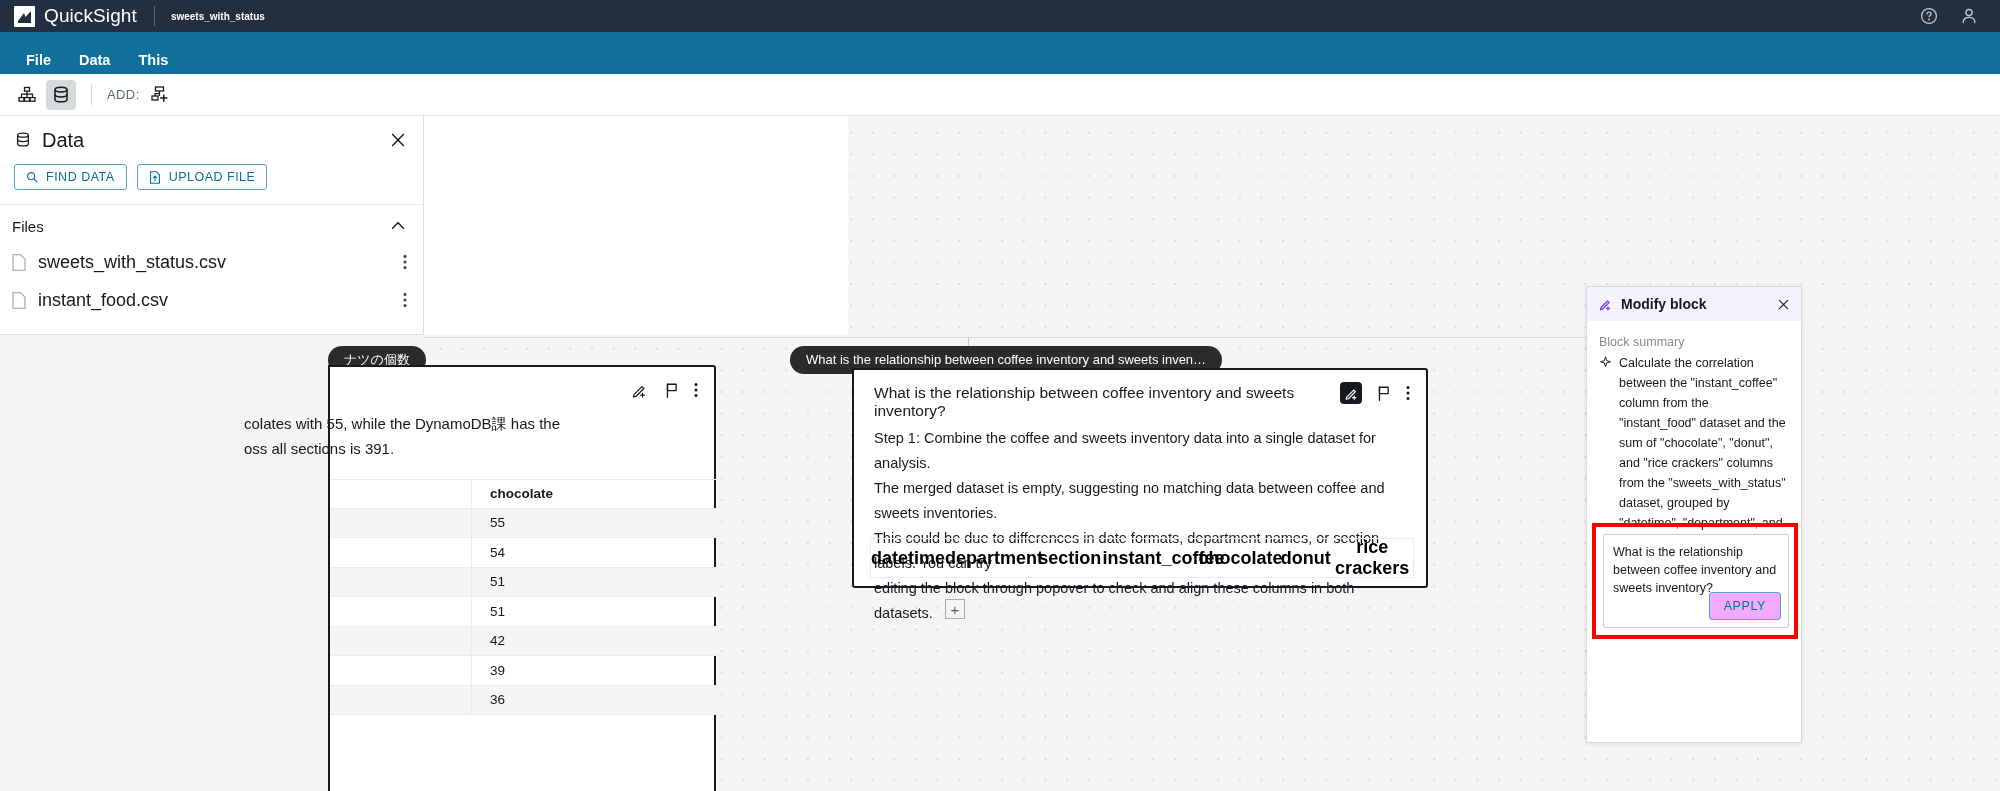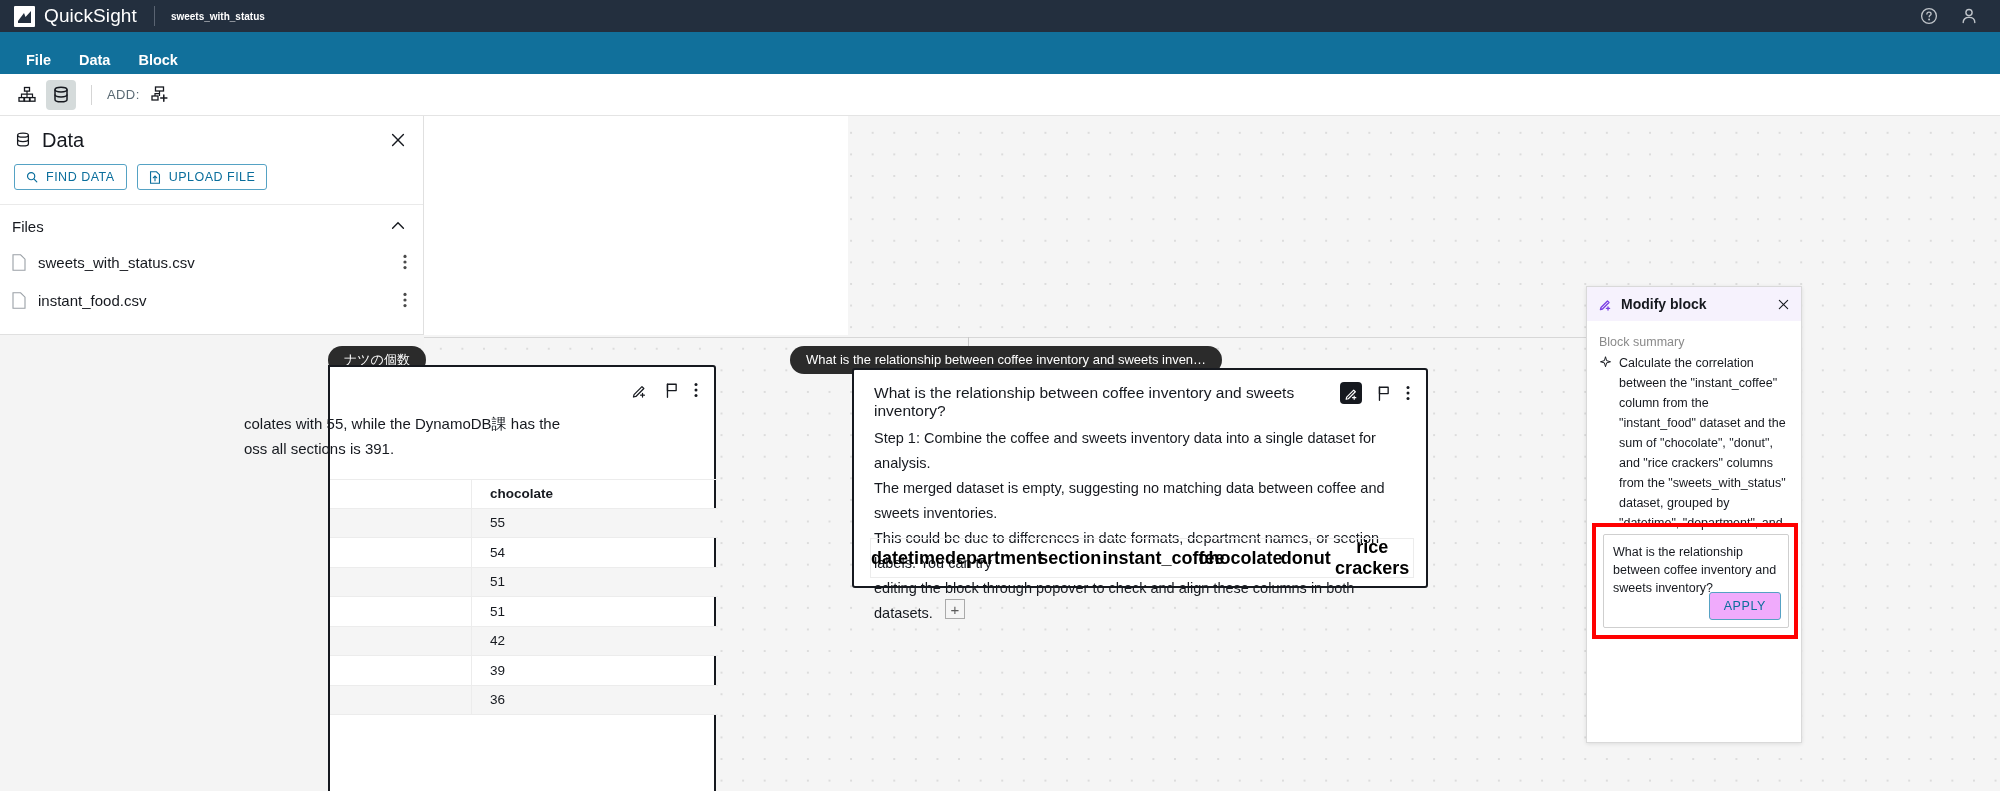--- a/index.html
+++ b/index.html
@@ -81,21 +81,21 @@
   }
   #files-row {
     display: flex; align-items: center; padding: 12px 16px 8px 12px;
   }
   #files-label { font-size: 15px; color: #16191f; }
   #files-chevron { margin-left: auto; }
   .file-row {
     display: flex; align-items: center; padding: 6px 16px 6px 12px;
     height: 38px;
   }
-  .file-name { font-size: 15px; color: #16191f; margin-left: 12px; }
+  .file-name { font-size: 18px; color: #16191f; margin-left: 12px; }
   .file-kebab { margin-left: auto; }
 
   
   #canvas {
     position: absolute; left: 424px; top: 116px;
     width: 1576px; height: 675px;
     background-color: #f5f5f5;
     background-image: radial-gradient(#dcdcdc 1px, transparent 1px);
     background-size: 21.6px 21.6px;
     background-position: 6px 6px;
@@ -250,21 +250,21 @@
         <circle cx="9" cy="5.6" r="3.1" fill="none" stroke="#d5d9dd" stroke-width="1.4"></circle>
         <path d="M3.2 15.5c0-3.3 2.6-5.1 5.8-5.1s5.8 1.8 5.8 5.1" fill="none" stroke="#d5d9dd" stroke-width="1.4" stroke-linecap="round"></path>
       </svg>
     </span>
   </div>
 </div>
 
 <div id="menubar">
   <div class="menu-item">File</div>
   <div class="menu-item">Data</div>
-  <div class="menu-item">Block</div>
+  <div class="menu-item">This</div>
 </div>
 
 <div id="toolstrip">
   <div class="tool-btn">
     <svg width="20" height="20" viewBox="0 0 20 20">
       <rect x="7.5" y="2.5" width="5" height="3.6" fill="none" stroke="#16191f" stroke-width="1.3"></rect>
       <rect x="2" y="12.6" width="5" height="3.6" fill="none" stroke="#16191f" stroke-width="1.3"></rect>
       <rect x="7.5" y="12.6" width="5" height="3.6" fill="none" stroke="#16191f" stroke-width="1.3"></rect>
       <rect x="13" y="12.6" width="5" height="3.6" fill="none" stroke="#16191f" stroke-width="1.3"></rect>
       <path d="M10 6.1 V9.2 M4.5 12.6 V9.2 H15.5 V12.6 M10 9.2 V12.6" fill="none" stroke="#16191f" stroke-width="1.2"></path>

